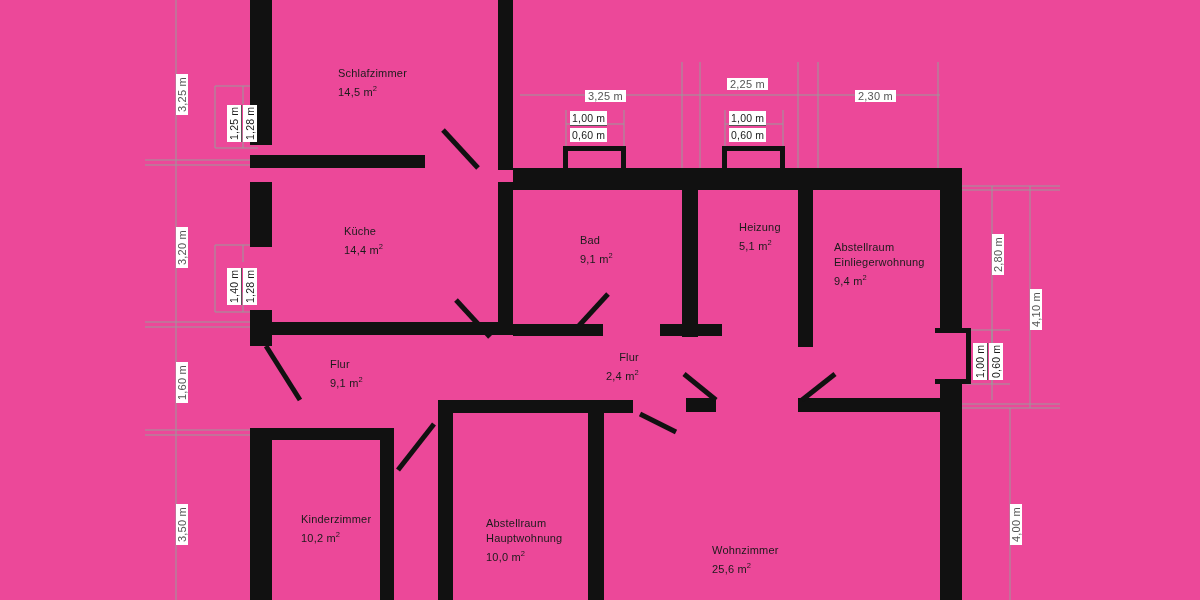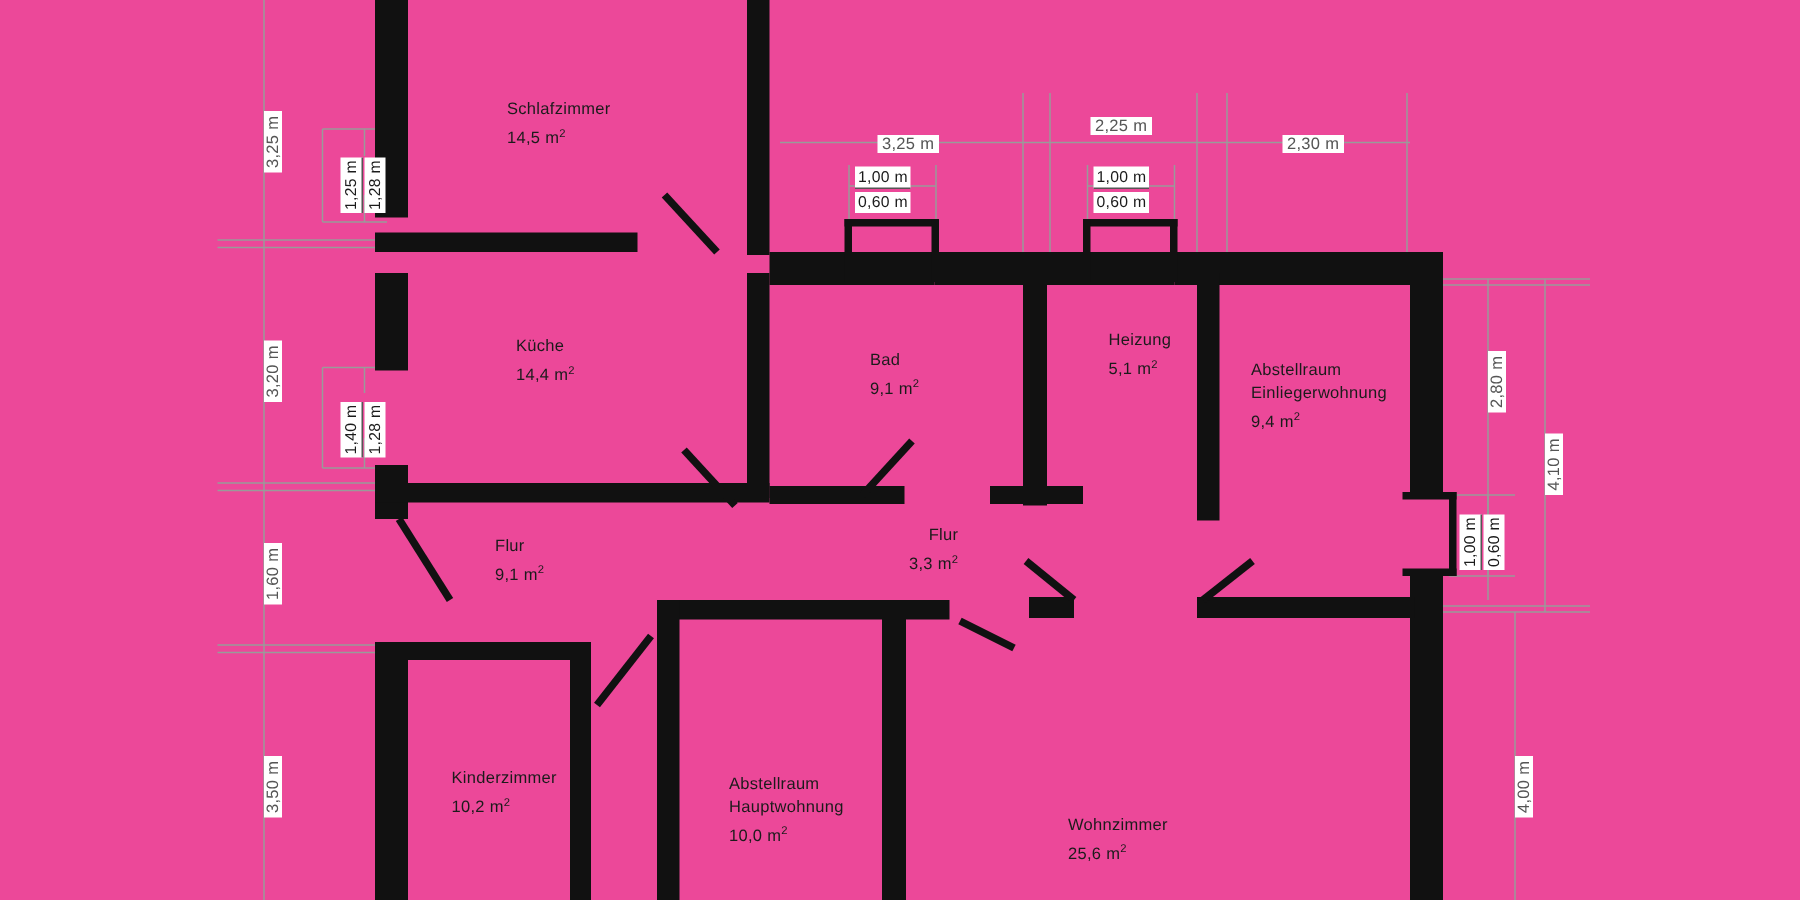--- a/index.html
+++ b/index.html
@@ -221,21 +221,21 @@
     <span class="room-area"><span>10,2 m</span><span class="sup">2</span></span>
   </div>
 
   <div class="room-label" style="left:580px; top:233px;">
     <span class="room-name">Bad</span>
     <span class="room-area"><span>9,1 m</span><span class="sup">2</span></span>
   </div>
 
   <div class="room-label" style="left:606px; top:350px;text-align:right;">
     <span class="room-name">Flur</span>
-    <span class="room-area"><span>3,3 m</span><span class="sup">2</span></span>
+    <span class="room-area"><span>2,4 m</span><span class="sup">2</span></span>
   </div>
 
   <div class="room-label" style="left:486px; top:516px;">
     <span class="room-name">Abstellraum</span>
     <span class="room-name">Hauptwohnung</span>
     <span class="room-area"><span>10,0 m</span><span class="sup">2</span></span>
   </div>
 
   <div class="room-label" style="left:739px; top:220px;">
     <span class="room-name">Heizung</span>

